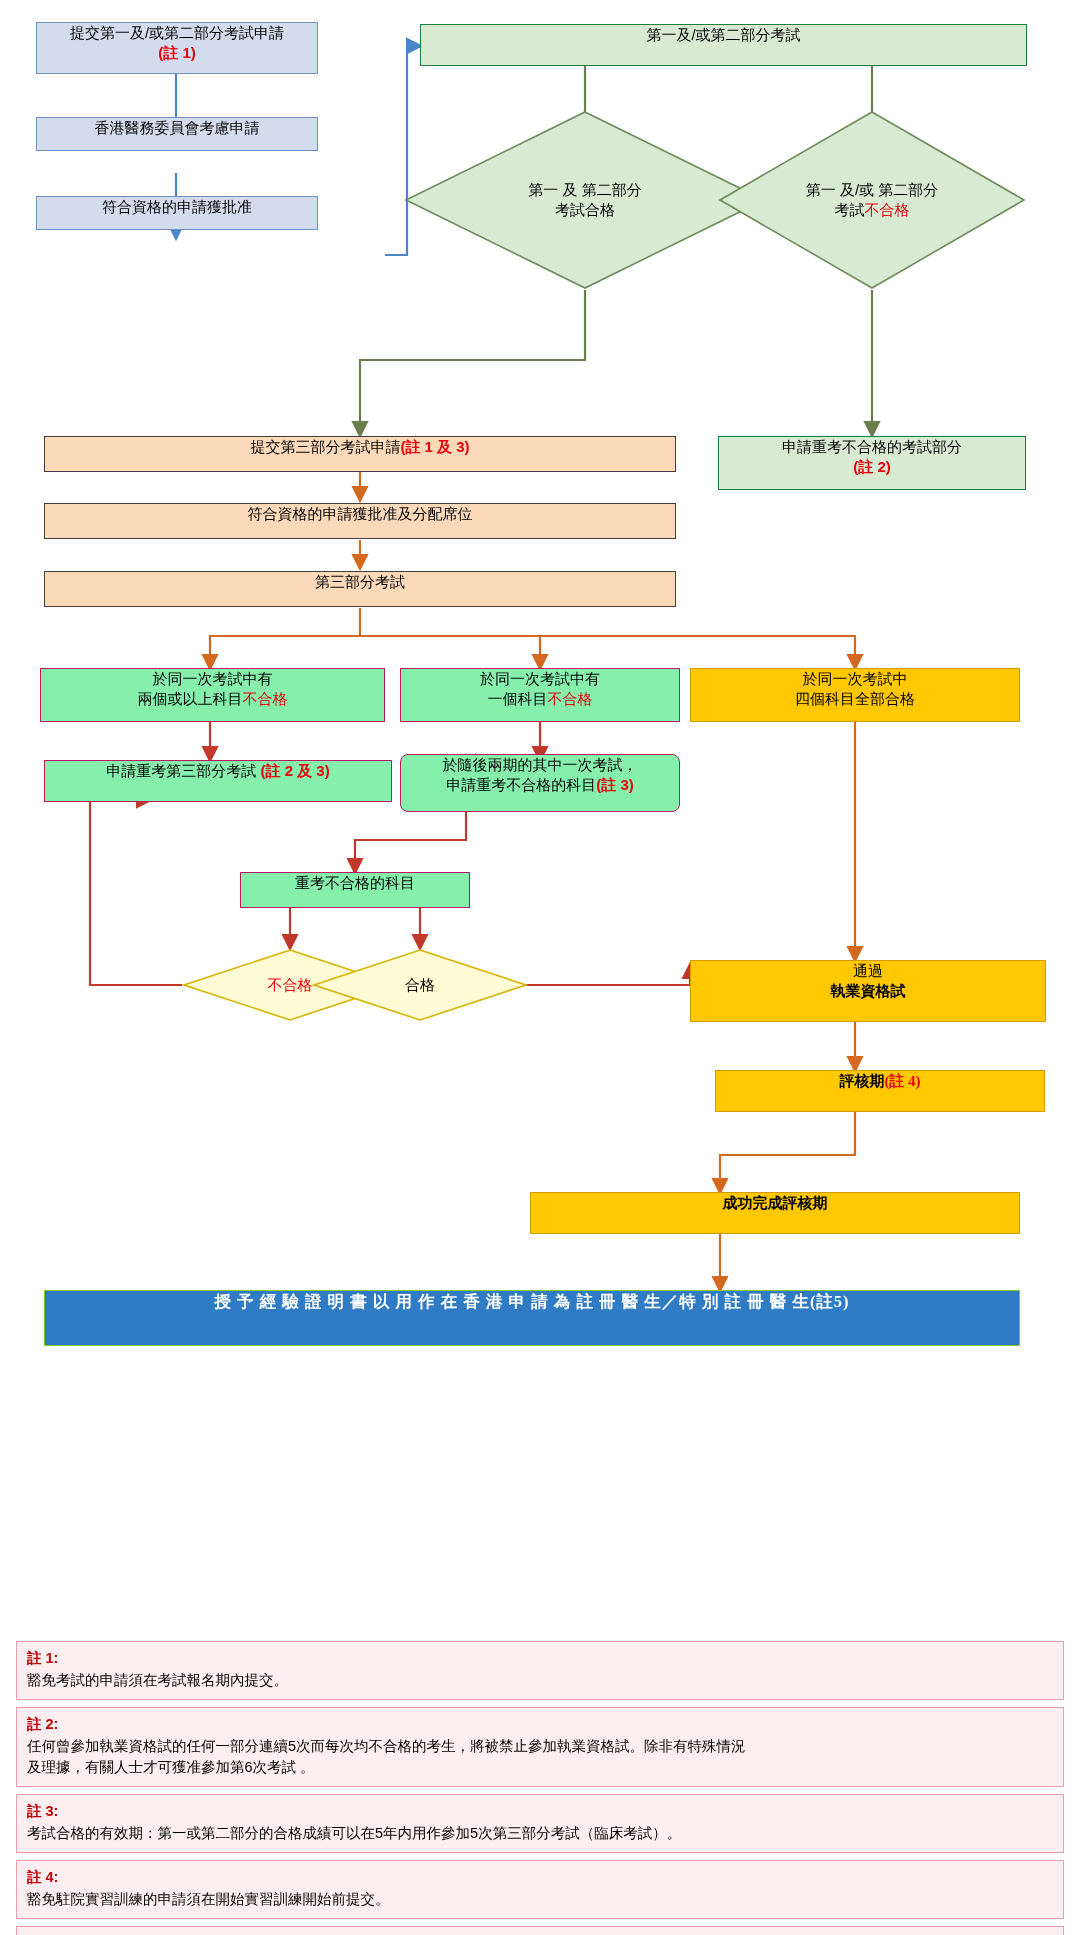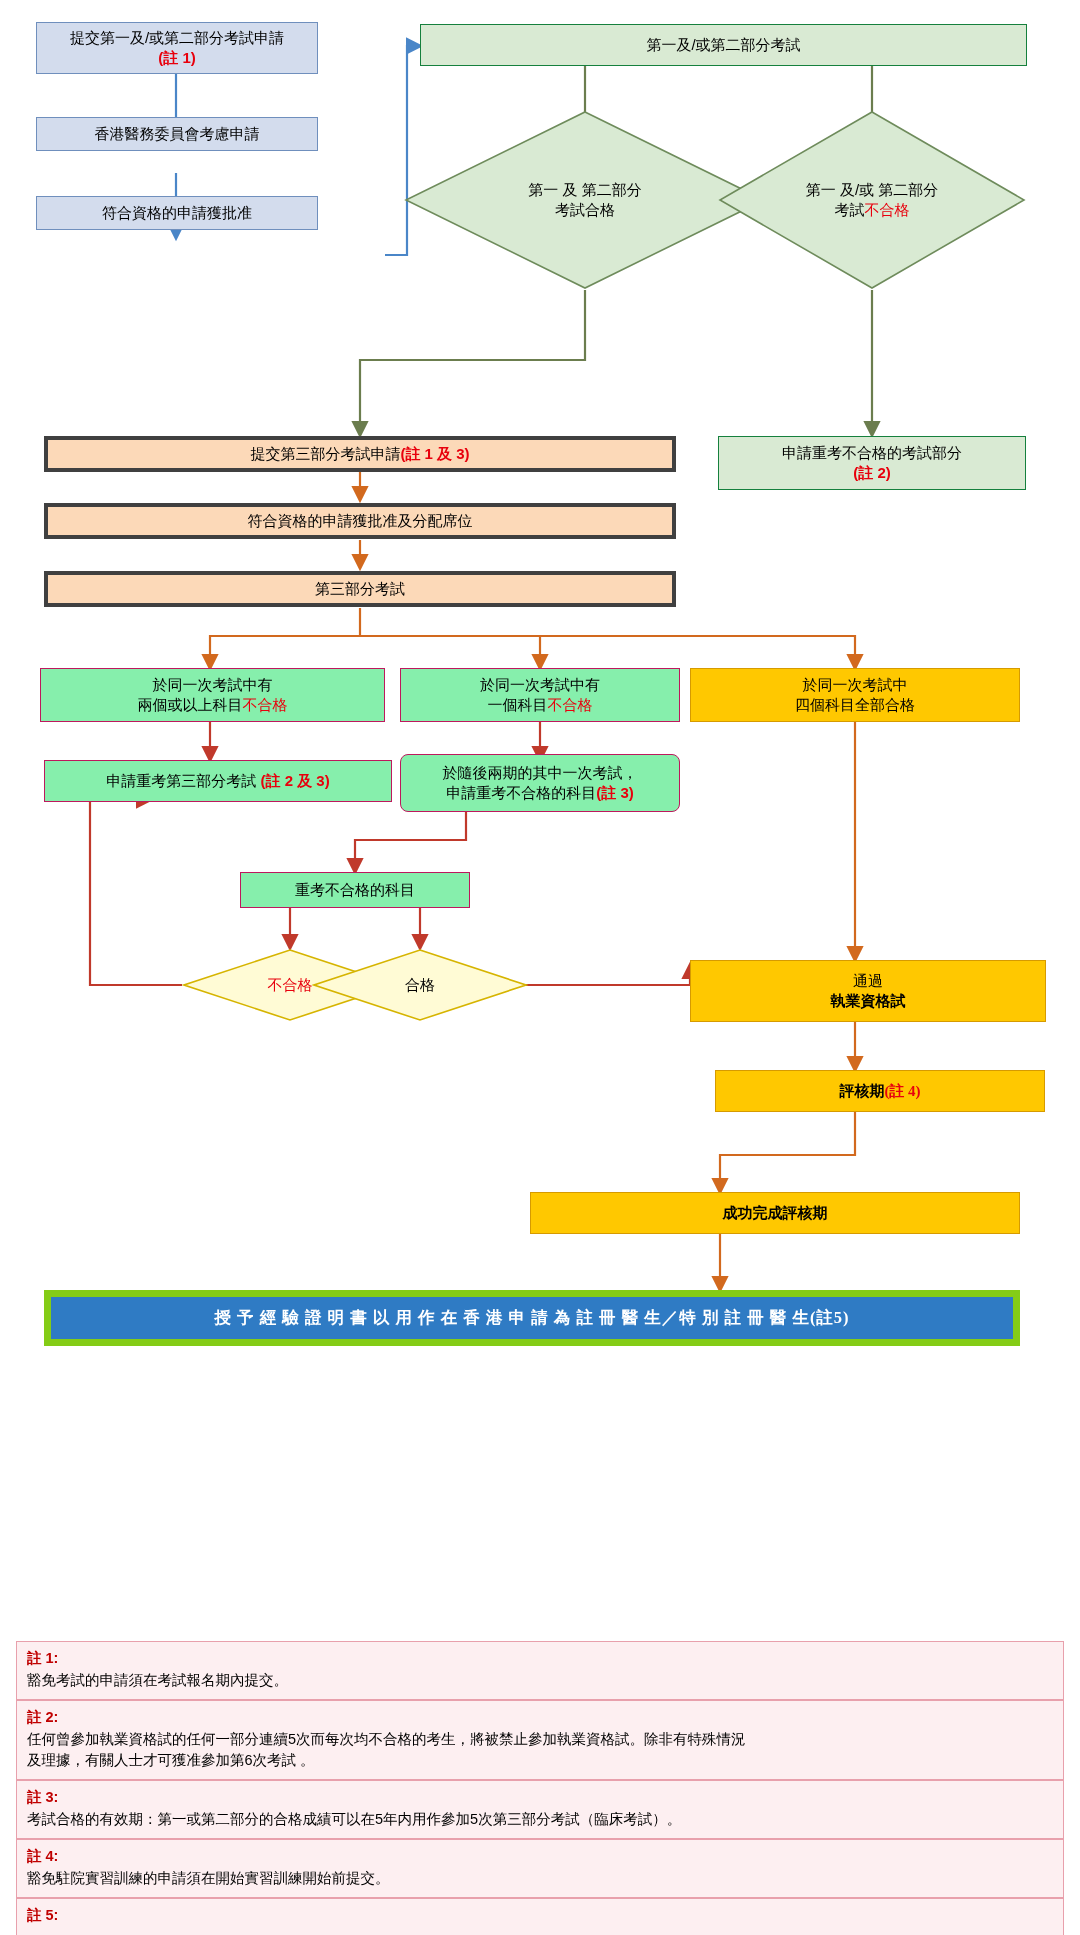--- a/index.html
+++ b/index.html
@@ -6,45 +6,45 @@
   body{
     width:1080px;height:1935px;position:relative;
     background:#ffffff;
     font-family:"Liberation Sans","DejaVu Sans",sans-serif;
     font-size:15px;color:#000;
     overflow:hidden;
   }
   #flow{position:absolute;left:0;top:0;width:1080px;height:1935px;}
   .node{
     position:absolute;box-sizing:border-box;
-    display:flex;align-items:center;justify-content:center;
+    display:flex;align-items:flex-start;justify-content:center;
     text-align:center;line-height:1.35;
   }
   .node .txt{padding:0 6px;}
   .blue{background:#d3dced;border:1px solid #6f8fbd;}
   .green{background:#d9ead3;border:1px solid #15803d;}
-  .peach{background:#fcd9b8;border:4px solid #404040;}
+  .peach{background:#fcd9b8;border:1px solid #404040;}
   .cream{background:#86efac;border:1px solid #be185d;}
   .gold{background:#ffc800;border:1px solid #d69a00;}
-  .bluebar{background:#2f7bc4;border:7px solid #84cc16;color:#fff;}
+  .bluebar{background:#2f7bc4;border:1px solid #84cc16;color:#fff;}
   .red{color:#e8000d;}
   .redb{color:#e8000d;font-weight:bold;}
   .bold{font-weight:bold;font-family:Liberation Serif, serif;}
   .dia{position:absolute;}
   .dia svg{display:block;}
   .dia .dtxt{
     position:absolute;left:0;top:0;width:100%;height:100%;
     display:flex;align-items:center;justify-content:center;
     text-align:center;line-height:1.35;
   }
   .notes{position:absolute;left:16px;top:1641px;width:1048px;}
   .note{
     box-sizing:border-box;width:100%;
     background:#fdeff1;border:1px solid #e8a0ac;
-    padding:6px 10px 8px 10px;
+    margin-bottom:7px;padding:6px 10px 8px 10px;
     line-height:1.45;font-size:14.5px;
   }
   .note .ttl{color:#c00000;font-weight:bold;display:block;margin-bottom:1px;}
   .note .body{display:block;}
   .note .ln{display:block;}
   svg.edges{position:absolute;left:0;top:0;width:1080px;height:1640px;pointer-events:none;}
 </style>
 </head>
 <body>
 

